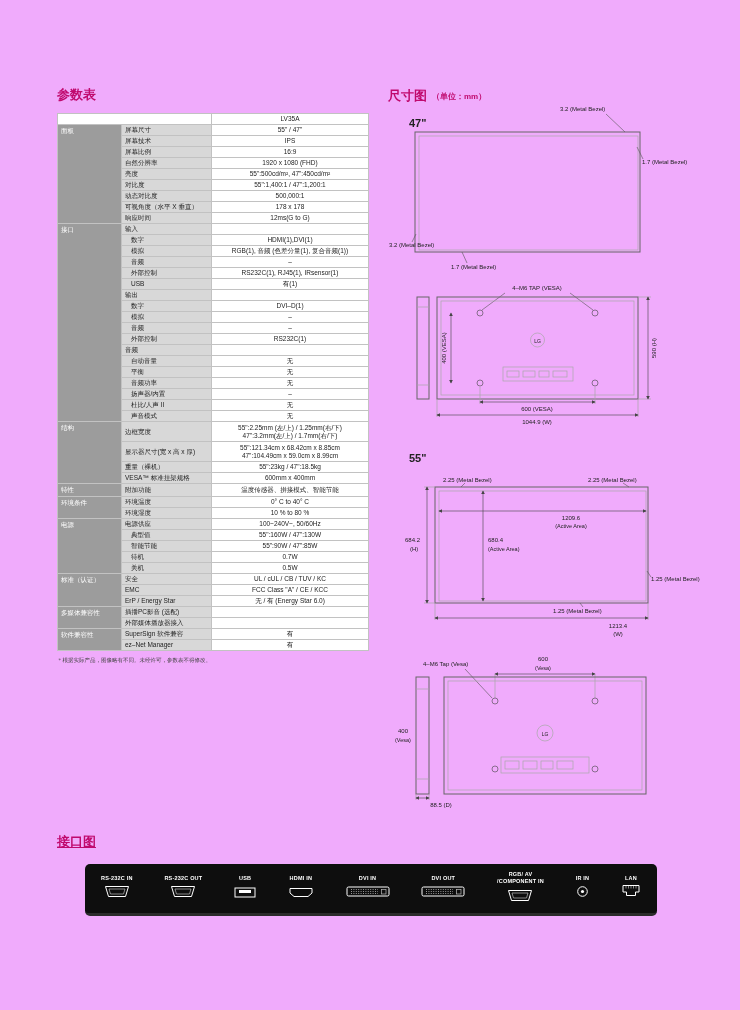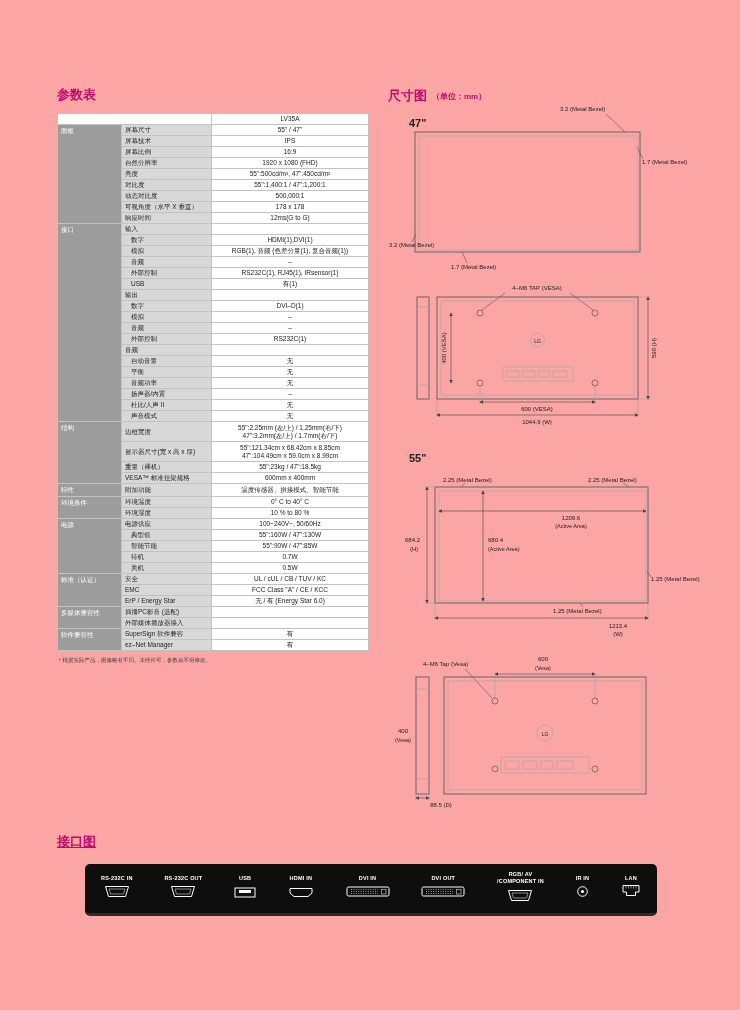--- a/index.html
+++ b/index.html
@@ -1,16 +1,16 @@
 <!DOCTYPE html>
 <html><head>
 <meta charset="utf-8">
 <style>
   html,body{margin:0;padding:0;background:#e8e8e8;}
-  #page{position:relative;width:740px;height:1010px;background:#fca5a5;margin:0 auto;
+  #page{position:relative;width:740px;height:1010px;background:#f0abfc;margin:0 auto;
         font-family:"Liberation Sans","DejaVu Sans",sans-serif;color:#222;overflow:hidden;}
   .sec-title{position:absolute;font-size:13px;font-weight:bold;color:#c00a6e;}
   
   #spec-wrap{position:absolute;left:57px;top:86px;width:312px;}
   #spec-table{border-collapse:collapse;width:311px;table-layout:fixed;font-size:6.5px;color:#222;margin-top:9px;}
   #spec-table td{border:1px solid #c2c2c2;padding:0 3px;height:10px;line-height:1.15;overflow:hidden;word-break:break-all;}
   #spec-table td.cat{background:#9c9c9c;color:#fff;vertical-align:top;padding-top:2px;font-size:6.5px;}
   #spec-table td.lbl{background:#d8d8d8;}
   #spec-table td.lbl.ind{padding-left:9px;}
   #spec-table td.val{text-align:center;background:#fff;white-space:pre-line;}

